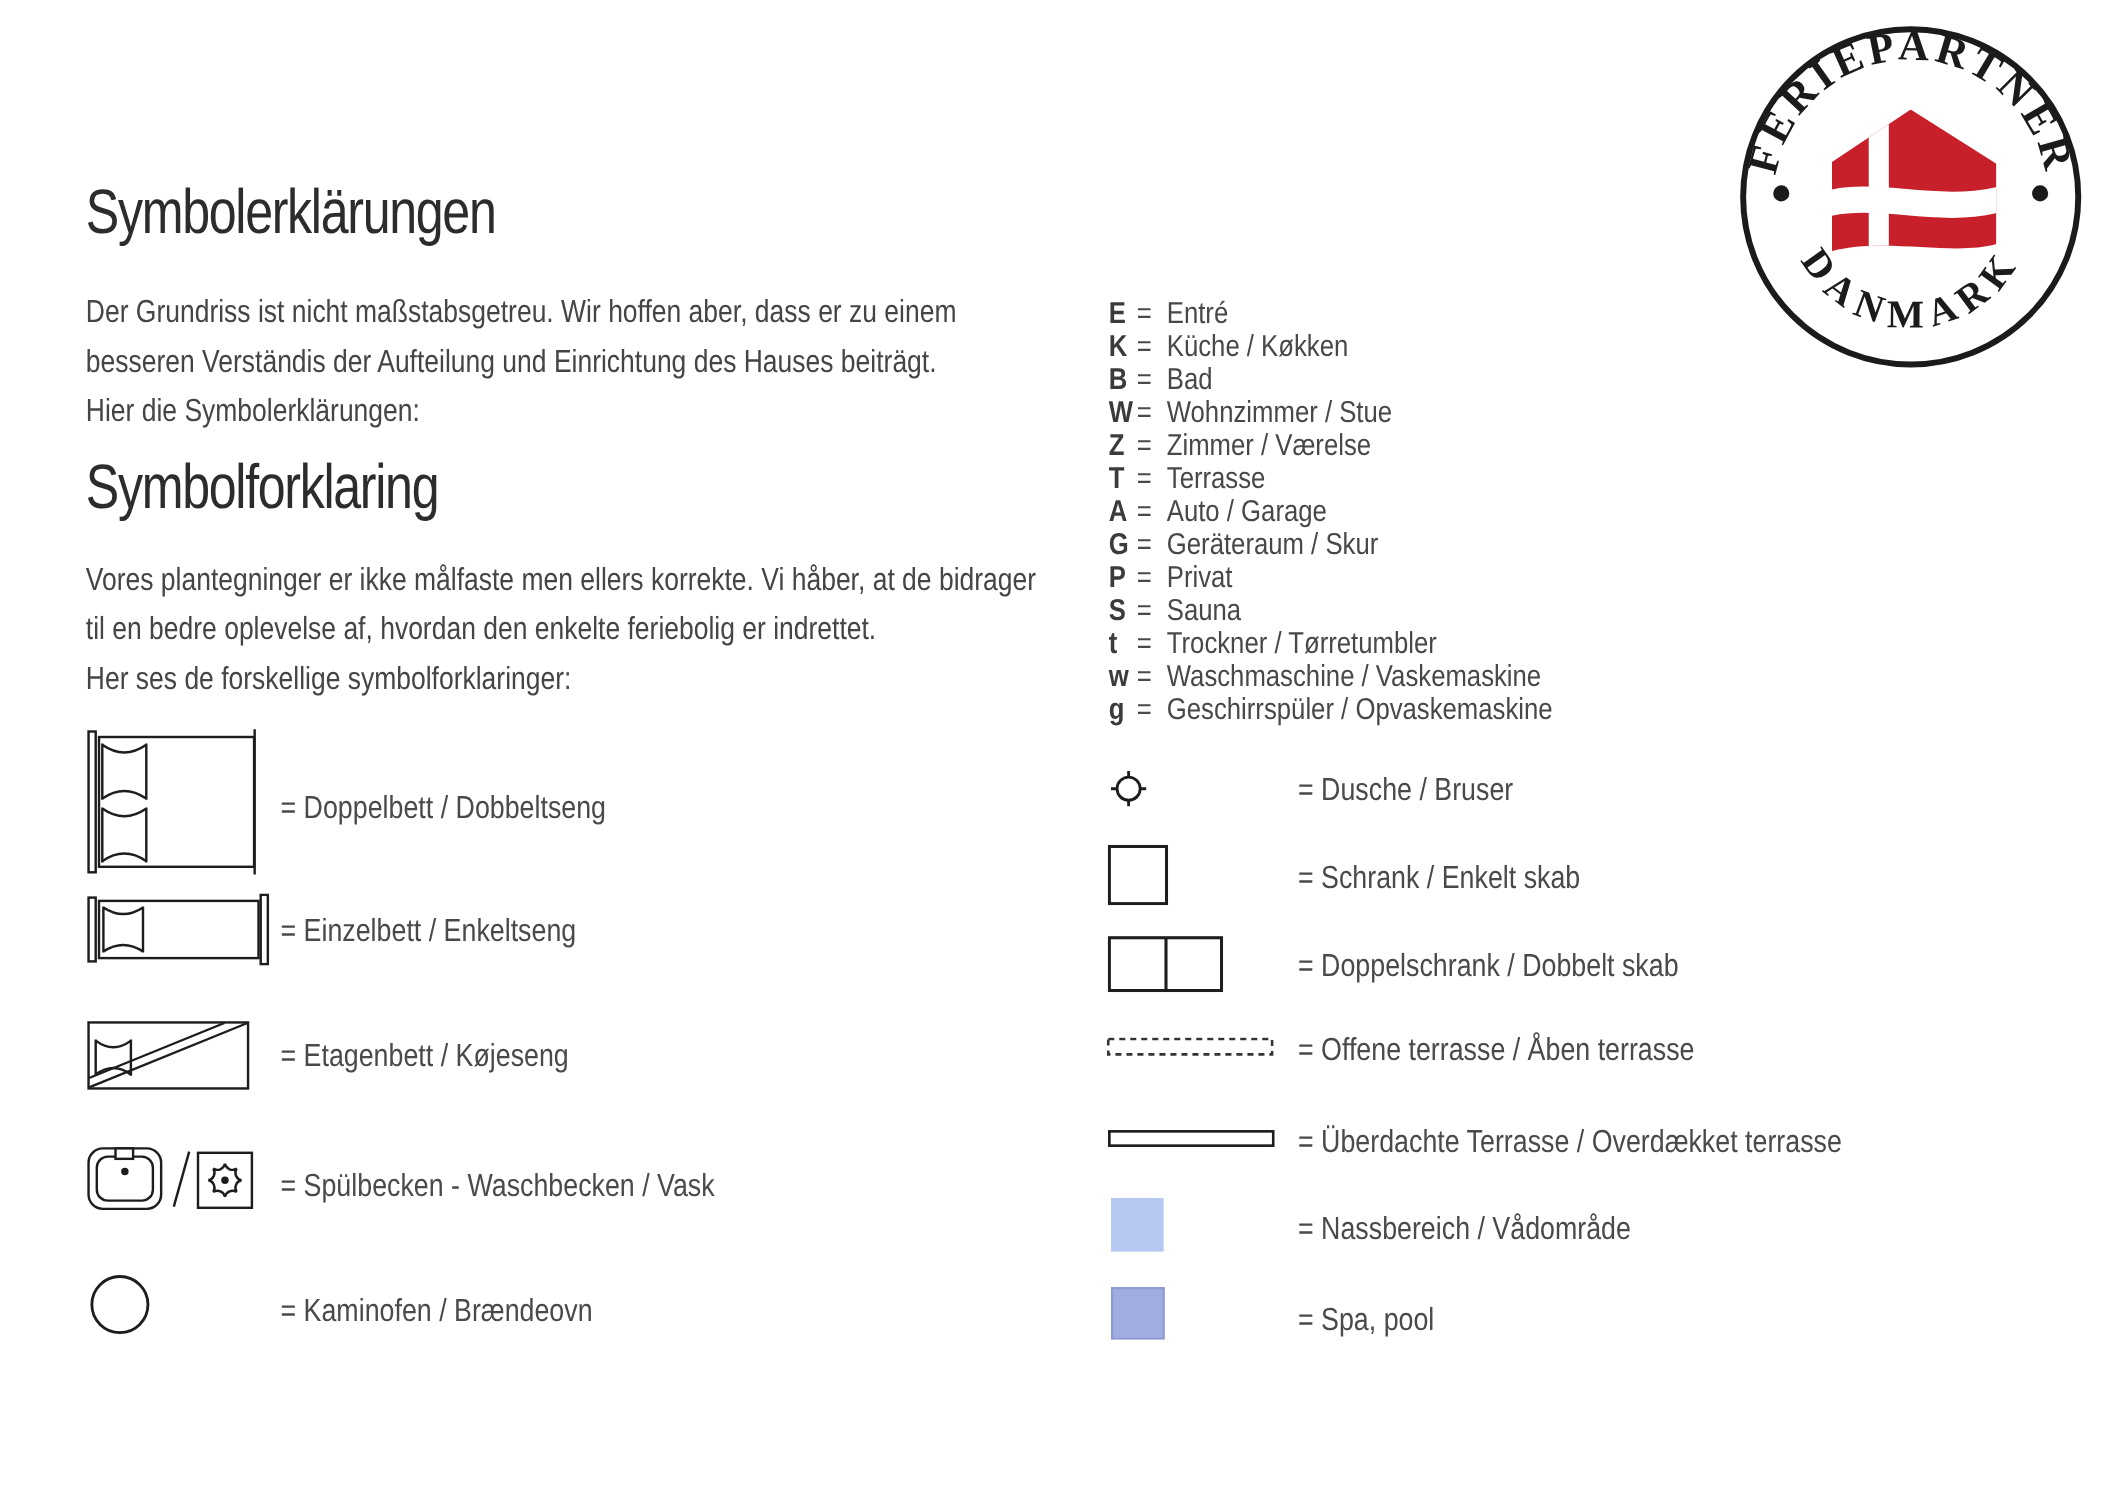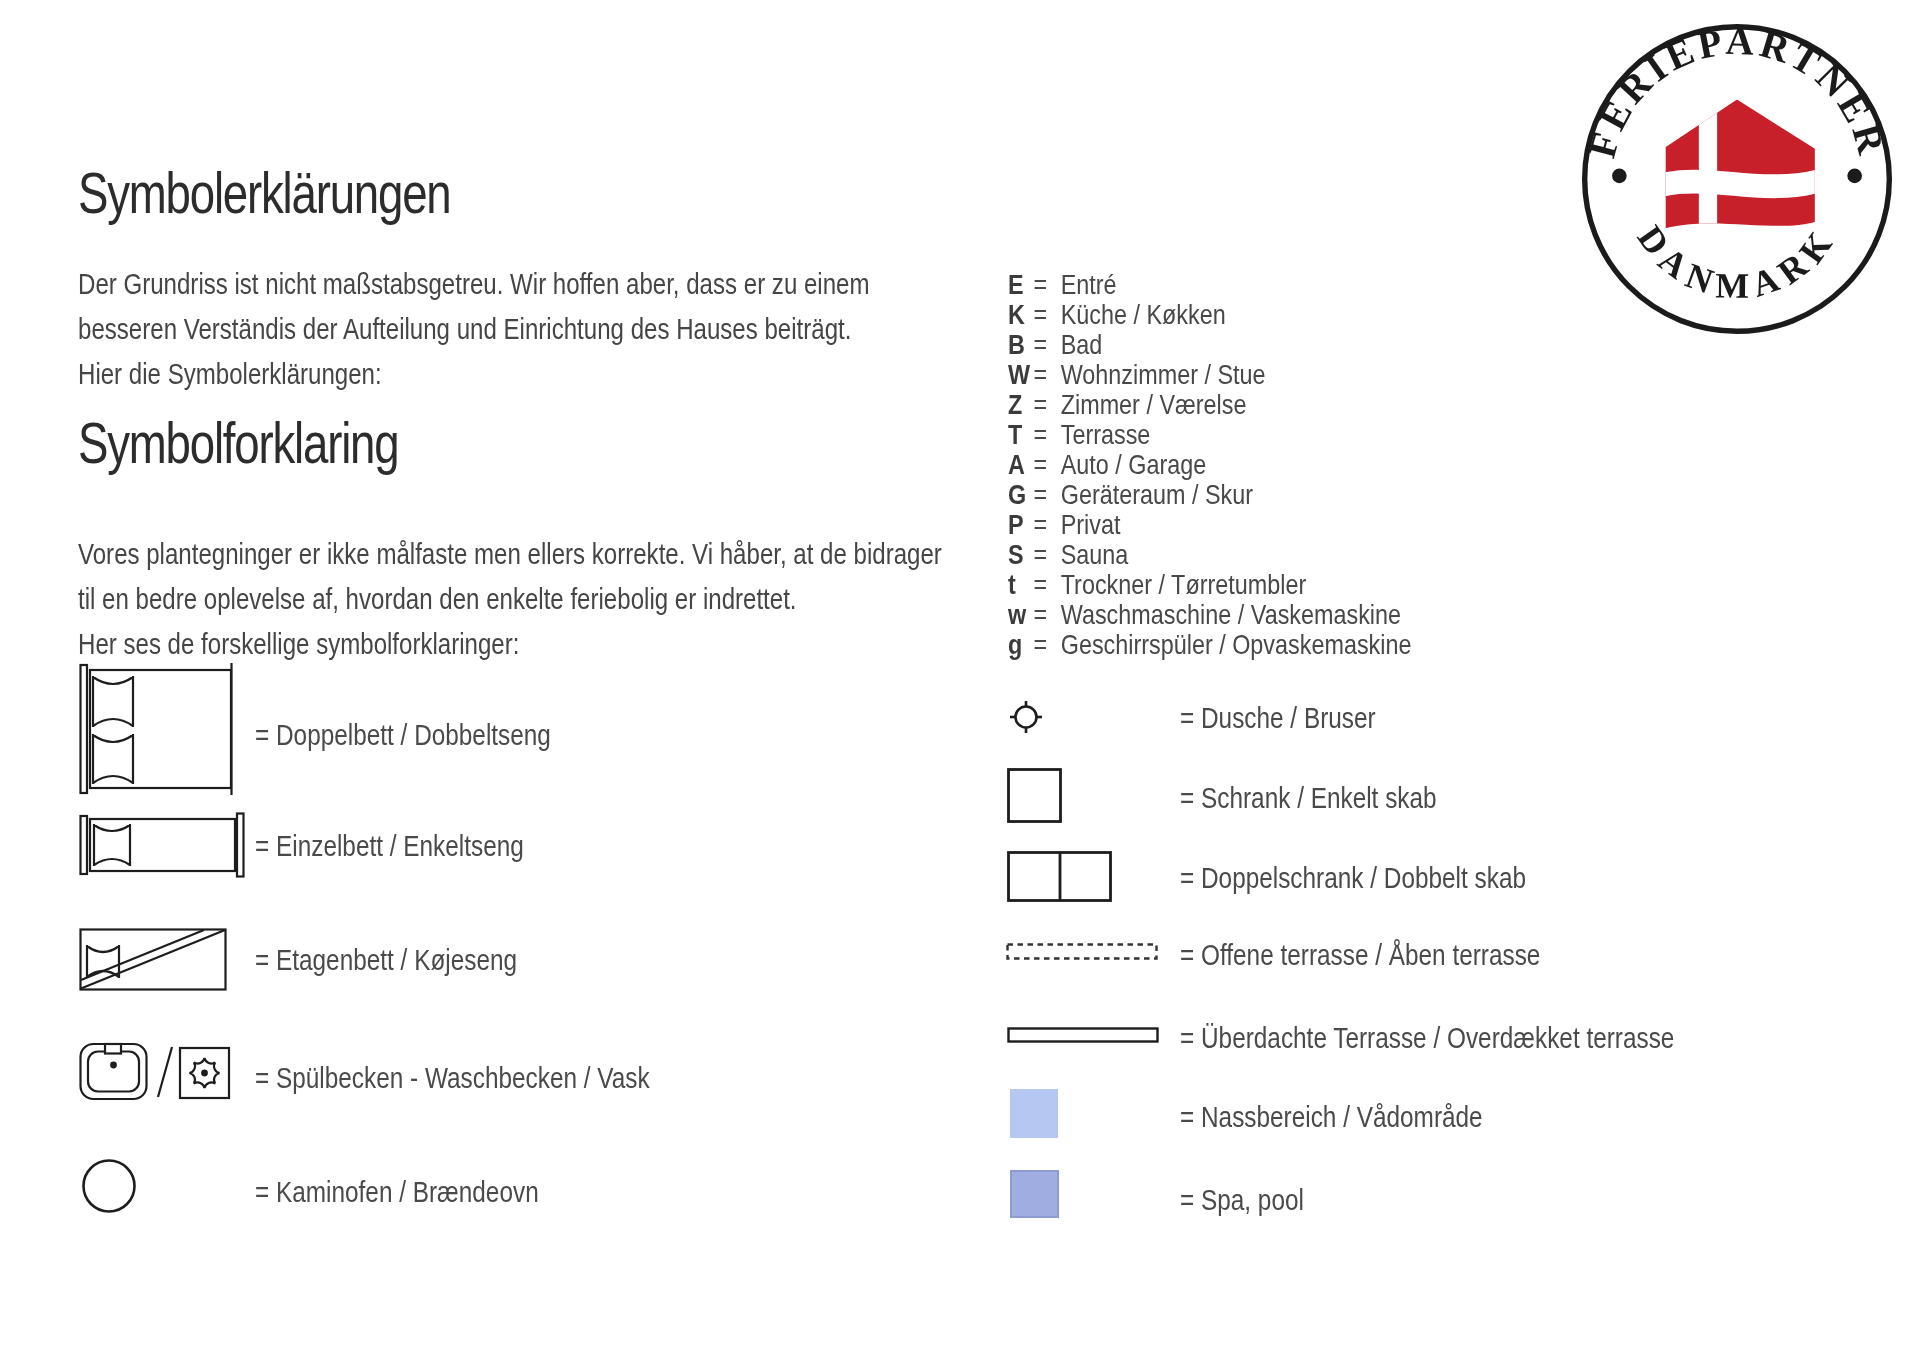--- a/index.html
+++ b/index.html
@@ -38,21 +38,21 @@
 <div class="page">
 
   <div class="h1" style="left:78px; top:160px;">Symbolerklärungen</div>
   <div class="para" style="left:78px; top:262px;">
     <div class="pline">Der Grundriss ist nicht maßstabsgetreu. Wir hoffen aber, dass er zu einem</div>
     <div class="pline">besseren Verständis der Aufteilung und Einrichtung des Hauses beiträgt.</div>
     <div class="pline">Hier die Symbolerklärungen:</div>
   </div>
 
   <div class="h1" style="left:78px; top:410px;">Symbolforklaring</div>
-  <div class="para" style="left:78px; top:532px;">
+  <div class="para" style="left:78px; top:505px;">
     <div class="pline">Vores plantegninger er ikke målfaste men ellers korrekte. Vi håber, at de bidrager</div>
     <div class="pline">til en bedre oplevelse af, hvordan den enkelte feriebolig er indrettet.</div>
     <div class="pline">Her ses de forskellige symbolforklaringer:</div>
   </div>
 
   <div class="letters">
     <div class="lrow">
         <span class="lk">E</span>
         <span class="leq">=</span>
         <span class="lv">Entré</span>

